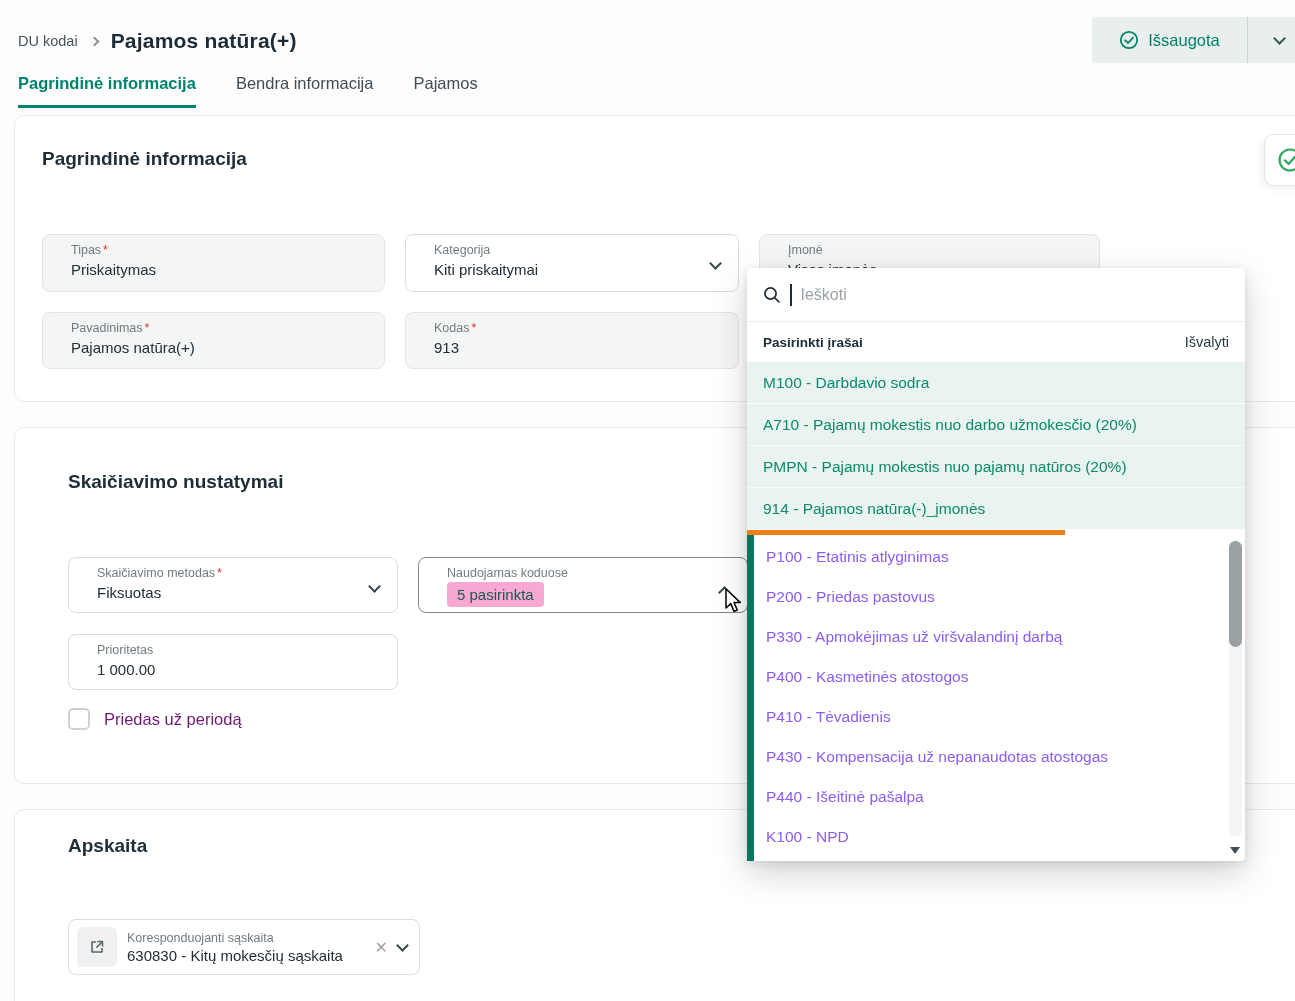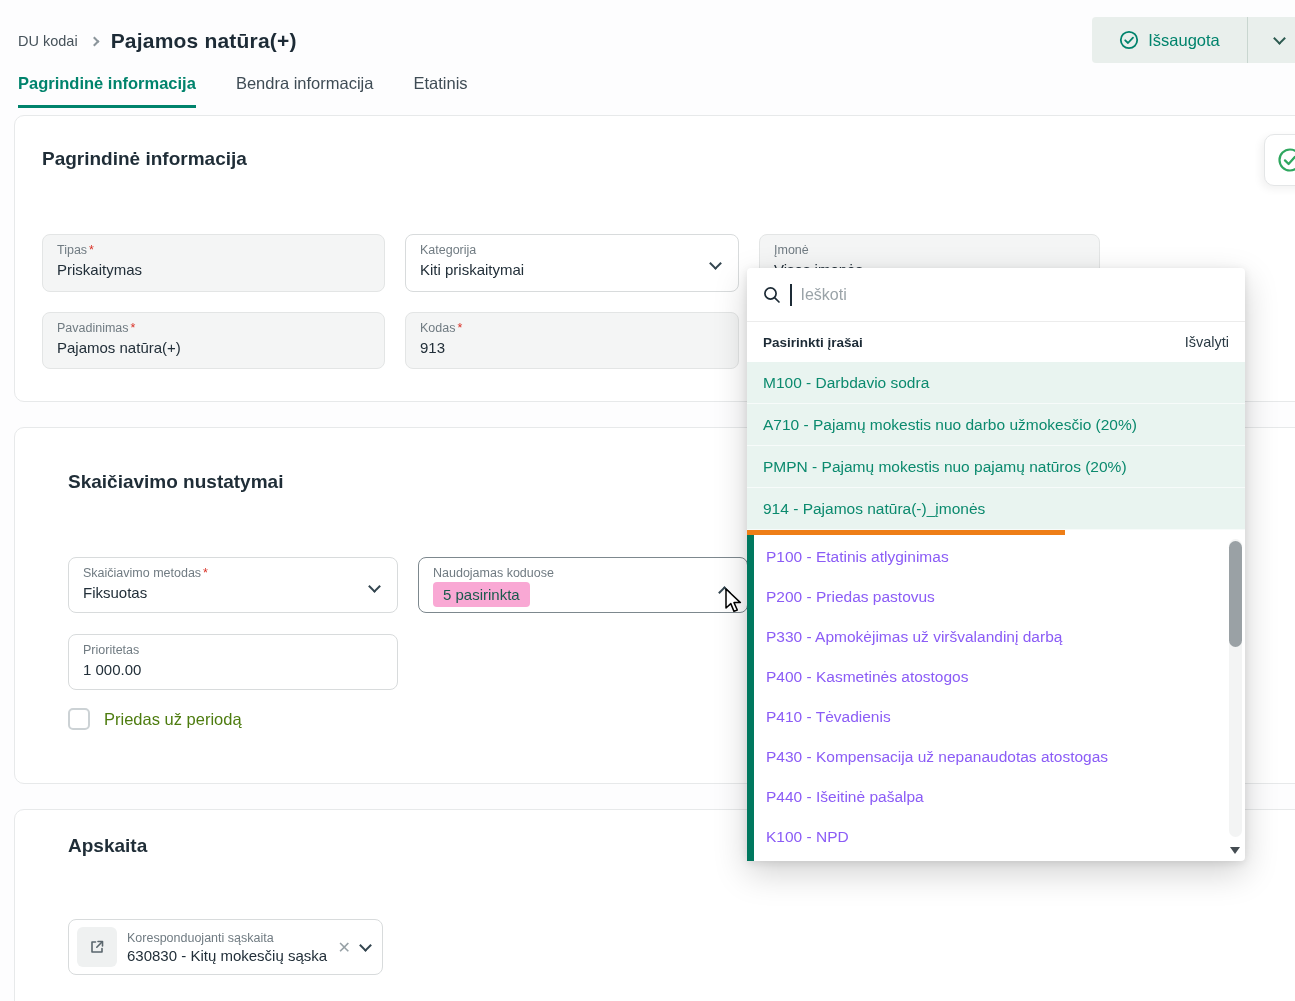--- a/index.html
+++ b/index.html
@@ -30,36 +30,36 @@
   
   .card { position:absolute; left:14px; width:1292px; background:#fff; border:1px solid #e7e9ea; border-radius:10px; }
   .card1 { top:115px; height:287px; }
   .card2 { top:427px; height:357px; }
   .card3 { top:809px; height:240px; }
   .card-title { position:absolute; font-size:19px; font-weight:bold; color:#1f2d37; }
 
   .notch { position:absolute; left:1264px; top:134px; width:62px; height:52px; background:#fff; border:1px solid #e4e6e7; border-radius:10px; box-shadow:-3px 3px 8px rgba(0,0,0,.06); display:flex; align-items:center; padding-left:12px; z-index:2; }
 
   
-  .field { position:absolute; height:58px; border-radius:8px; padding:8px 14px 0 14px; }
+  .field { position:absolute; height:58px; border-radius:8px; padding:8px 14px 0 28px; }
   .field.grey { background:#f4f5f5; border:1px solid #e3e5e5; }
   .field.white { background:#fff; border:1px solid #d8dbdc; }
   .field.focused { border:1px solid #7d888e; }
   .flabel { font-size:12.5px; color:#707b82; white-space:nowrap; }
   .req { color:#d93025; margin-left:2px; font-size:12.5px; }
   .fvalue { font-size:15px; color:#222f39; margin-top:4px; white-space:nowrap; overflow:hidden; }
   .field .chev { position:absolute; right:18px; top:24px; }
   .badge { display:inline-block; margin-top:2px; background:#f9a8d4; color:#195a4c; font-size:15px; padding:4px 10px; border-radius:4px; }
 
   .checkbox-row { position:absolute; left:68px; top:708px; display:flex; align-items:center; gap:14px; }
   .checkbox { width:22px; height:22px; border:2px solid #ccd2d5; border-radius:5px; background:#fff; cursor:pointer; }
-  .checkbox-label { font-size:16.5px; color:#4d7c0f; }
-
-  
-  .acc-field { position:absolute; left:68px; top:919px; width:315px; height:56px; background:#fff; border:1px solid #d8dbdc; border-radius:8px; display:flex; align-items:center; padding:0 12px 0 8px; gap:10px; }
+  .checkbox-label { font-size:16.5px; color:#701a75; }
+
+  
+  .acc-field { position:absolute; left:68px; top:919px; width:352px; height:56px; background:#fff; border:1px solid #d8dbdc; border-radius:8px; display:flex; align-items:center; padding:0 12px 0 8px; gap:10px; }
   .acc-icon { flex:0 0 40px; height:40px; background:#eff1f1; border-radius:6px; display:flex; align-items:center; justify-content:center; cursor:pointer; }
   .acc-text { flex:1; overflow:hidden; }
   .acc-text .flabel { margin-top:0; }
   .acc-text .fvalue { margin-top:2px; }
   .acc-x { color:#97a1a6; font-size:16px; cursor:pointer; }
   .acc-chev { cursor:pointer; }
 
   
   .dropdown { position:absolute; left:747px; top:268px; width:498px; background:#fff; border-radius:4px; box-shadow:0 12px 34px rgba(0,0,0,.18), 0 2px 8px rgba(0,0,0,.10); z-index:10; }
   .dd-search { height:54px; display:flex; align-items:center; padding:0 16px; gap:9px; border-bottom:1px solid #ececec; }
@@ -103,21 +103,21 @@
     </div>
     <div class="save-div"></div>
     <div class="save-caret">
       <span class="chev teal" style="margin-top:-4px;"></span>
     </div>
   </div>
 
   <div class="tabs">
     <div class="tab active">Pagrindinė informacija</div>
     <div class="tab">Bendra informacija</div>
-    <div class="tab">Etatinis</div>
+    <div class="tab">Pajamos</div>
   </div>
 
   <div class="card card1"></div>
   <div class="card-title" style="left:42px; top:148px;">Pagrindinė informacija</div>
 
   <div class="notch">
     <svg width="26" height="26" viewBox="0 0 26 26">
       <circle cx="13" cy="13" r="10.5" fill="none" stroke="#2fa75f" stroke-width="2.2"></circle>
       <path d="M8 13.4 L11.6 17 L18 9.8" fill="none" stroke="#2fa75f" stroke-width="2.2" stroke-linecap="round" stroke-linejoin="round"></path>
     </svg>

